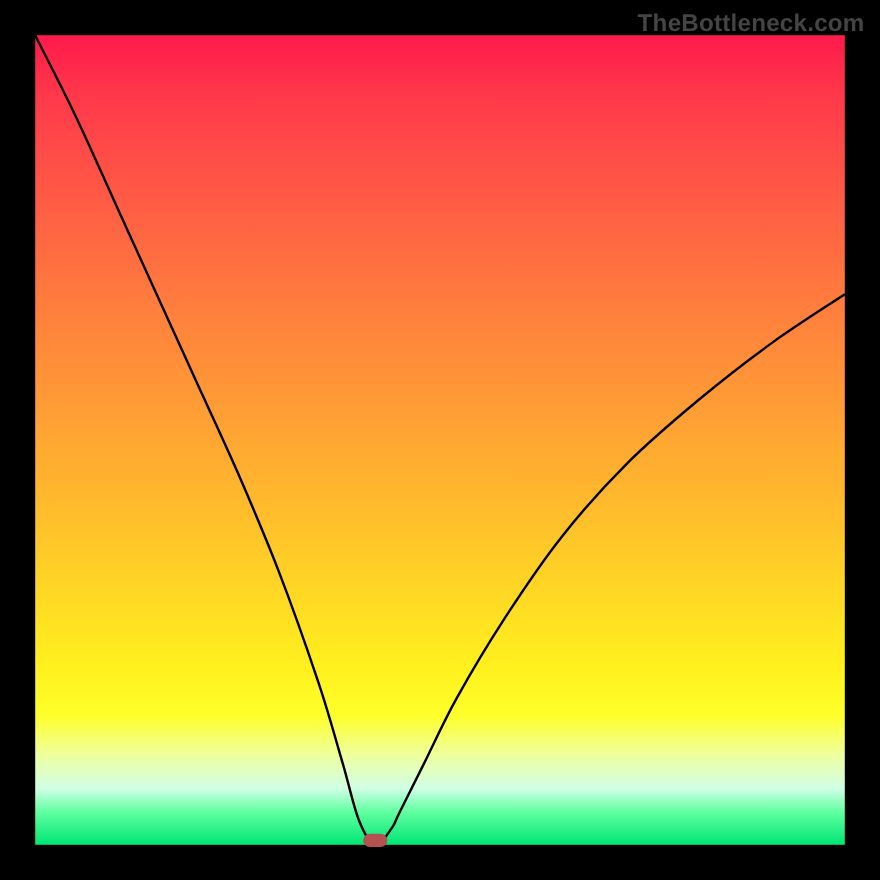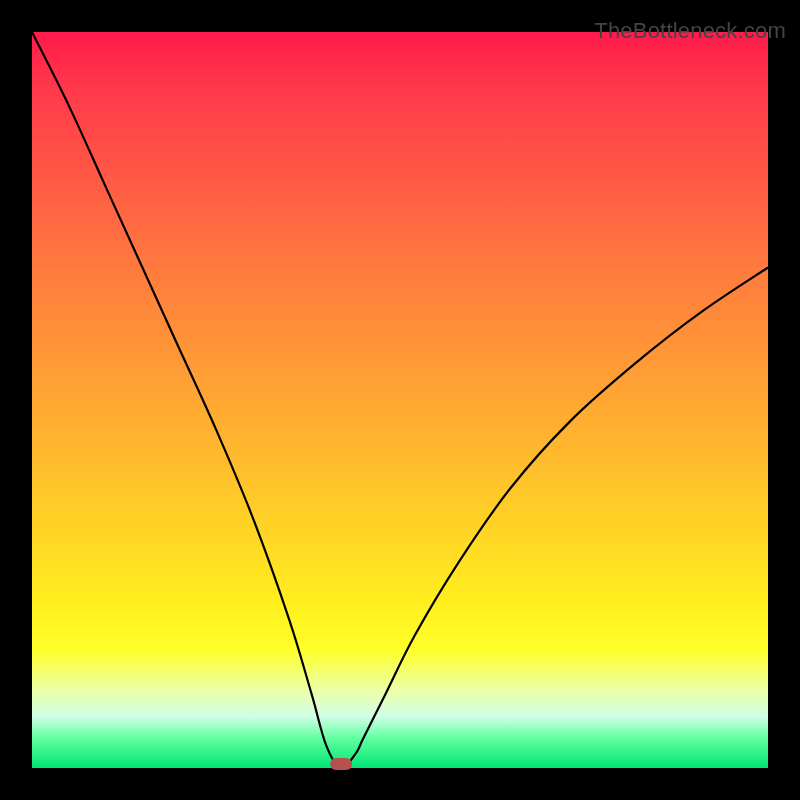--- a/index.html
+++ b/index.html
@@ -36,25 +36,25 @@
       #fff01e 78%,
       #feff2a 84%,
       #eeffa0 89%,
       #d0ffe6 93%,
       #5fff9f 96%,
       #00e574 100%
     );
   }
   .watermark {
     position: absolute;
-    top: 18px;
+    top: 8px;
     right: 14px;
     color: #444;
     font-size: 22px;
-    font-weight: 400;
+    font-weight: 700;
     letter-spacing: 0.2px;
     user-select: none;
   }
   svg.curve {
     position: absolute;
     left: 0;
     top: 0;
     width: 736px;
     height: 736px;
     overflow: visible;

